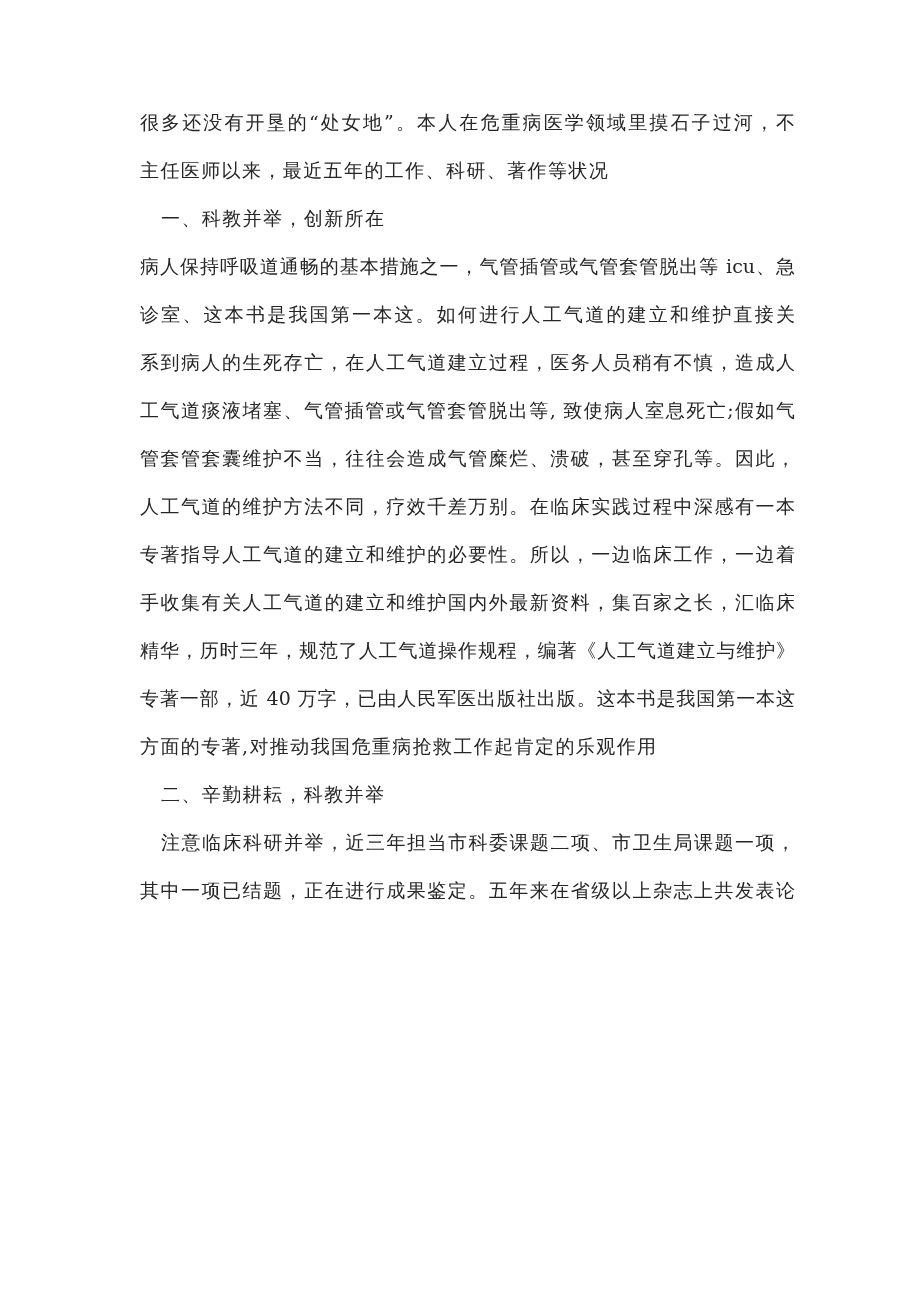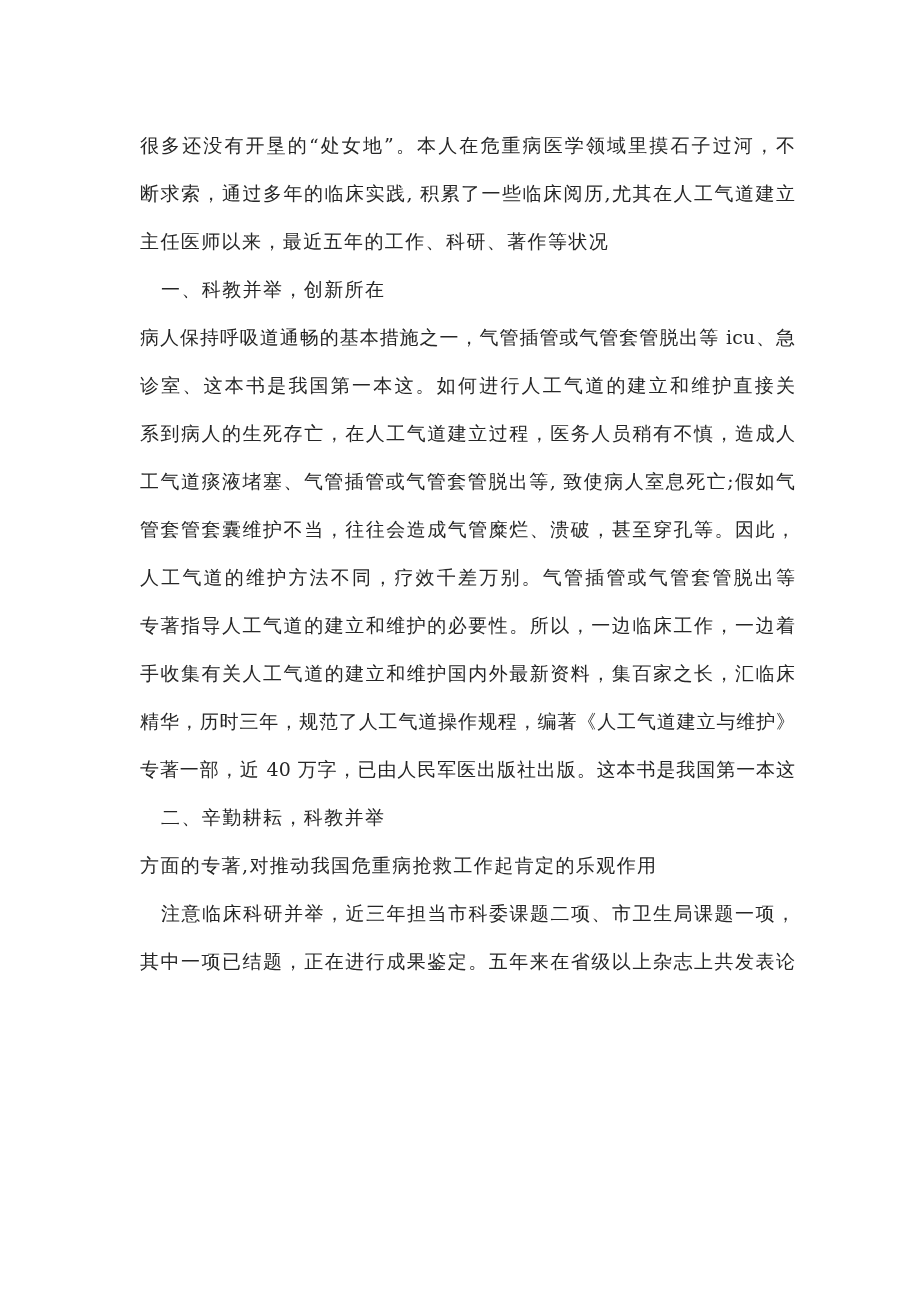--- a/index.html
+++ b/index.html
@@ -11,21 +11,21 @@
     position: relative;
     width: 920px;
     height: 1301px;
     background: #ffffff;
     overflow: hidden;
     font-family: "DejaVu Serif", "Liberation Serif", serif;
   }
   .textblock {
     position: absolute;
     left: 140px;
-    top: 121px;
+    top: 98px;
     width: 655px;
     color: #262626;
     font-size: 19px;
   }
   .line {
     height: 48px;
     line-height: 48px;
     white-space: nowrap;
   }
   
@@ -44,31 +44,30 @@
   .ind {
     text-indent: 21px;
   }
 </style>
 </head>
 <body>
 
 <div class="page">
   <div class="textblock">
     <div class="line jf">很多还没有开垦的“处女地”。本人在危重病医学领域里摸石子过河，不</div>
-    <div class="line jf">断求索，通过多年的临床实践, 积累了一些临床阅历,尤其在人工气道建立</div>
     <div class="line ln">主任医师以来，最近五年的工作、科研、著作等状况</div>
     <div class="line ln ind">一、科教并举，创新所在</div>
     <div class="line jf">病人保持呼吸道通畅的基本措施之一，气管插管或气管套管脱出等 icu、急</div>
     <div class="line jf">诊室、这本书是我国第一本这。如何进行人工气道的建立和维护直接关</div>
     <div class="line jf">系到病人的生死存亡，在人工气道建立过程，医务人员稍有不慎，造成人</div>
     <div class="line jf">工气道痰液堵塞、气管插管或气管套管脱出等, 致使病人室息死亡;假如气</div>
     <div class="line jf">管套管套囊维护不当，往往会造成气管糜烂、溃破，甚至穿孔等。因此，</div>
-    <div class="line jf">人工气道的维护方法不同，疗效千差万别。气管插管或气管套管脱出等</div>
+    <div class="line jf">人工气道的维护方法不同，疗效千差万别。在临床实践过程中深感有一本</div>
     <div class="line jf">专著指导人工气道的建立和维护的必要性。所以，一边临床工作，一边着</div>
     <div class="line jf">手收集有关人工气道的建立和维护国内外最新资料，集百家之长，汇临床</div>
     <div class="line jf">精华，历时三年，规范了人工气道操作规程，编著《人工气道建立与维护》</div>
     <div class="line jf">专著一部，近 40 万字，已由人民军医出版社出版。这本书是我国第一本这</div>
+    <div class="line ln">方面的专著,对推动我国危重病抢救工作起肯定的乐观作用</div>
     <div class="line ln ind">二、辛勤耕耘，科教并举</div>
-    <div class="line ln">方面的专著,对推动我国危重病抢救工作起肯定的乐观作用</div>
     <div class="line jf ind">注意临床科研并举，近三年担当市科委课题二项、市卫生局课题一项，</div>
     <div class="line jf">其中一项已结题，正在进行成果鉴定。五年来在省级以上杂志上共发表论</div>
   </div>
 </div>
 
 </body></html>

